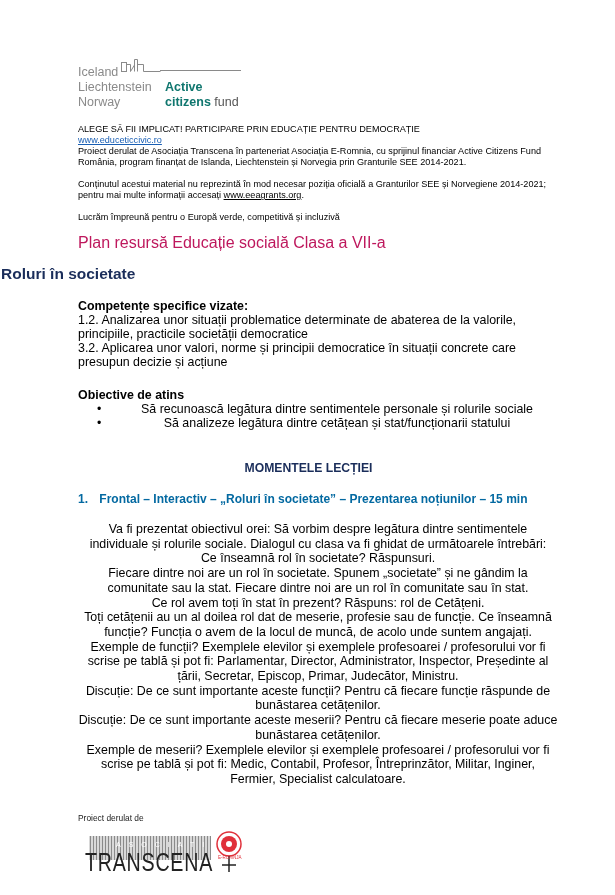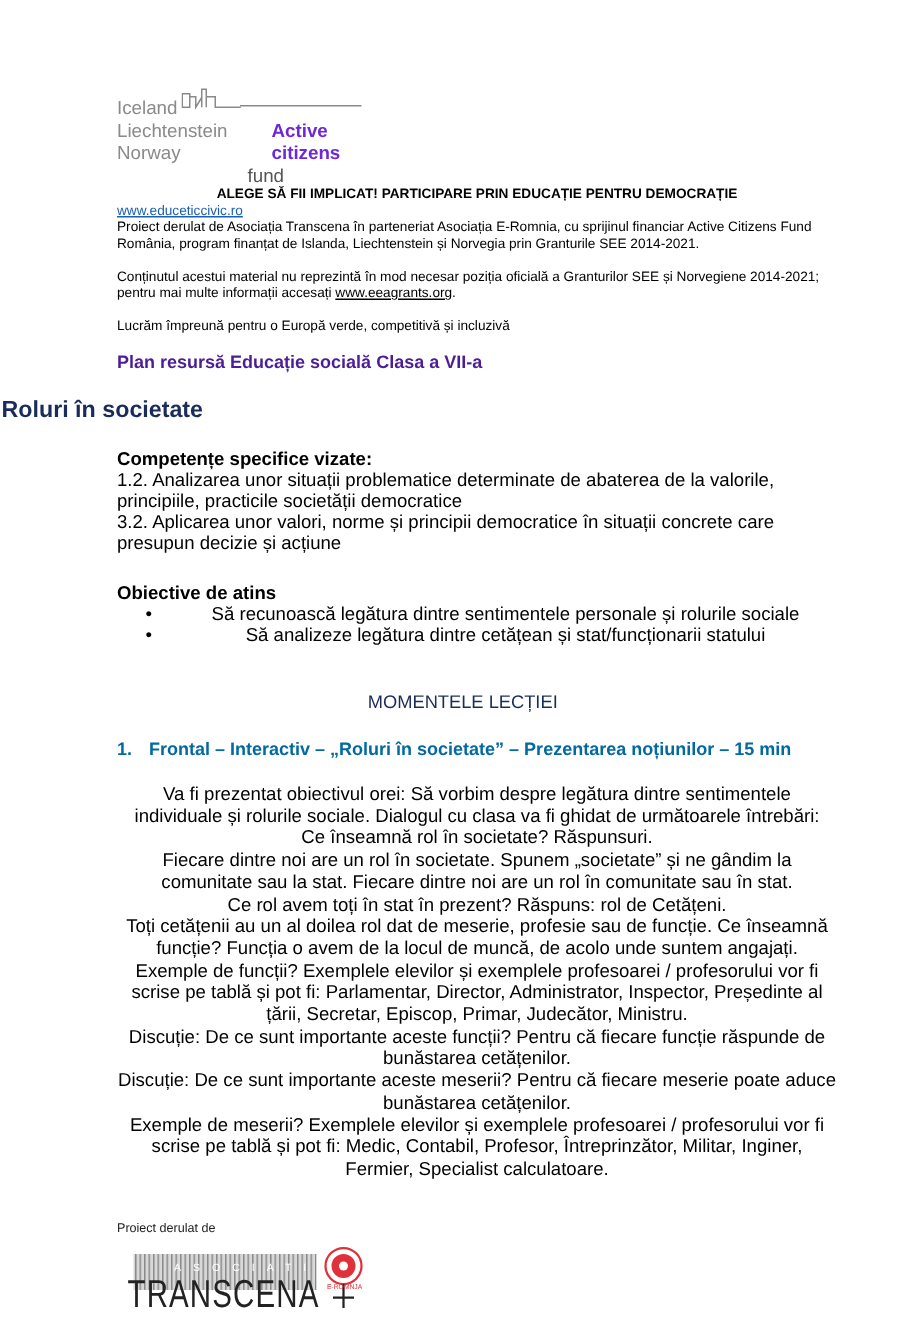--- a/index.html
+++ b/index.html
@@ -6,40 +6,40 @@
   body { width: 615px; height: 895px; position: relative; overflow: hidden;
          font-family: "Liberation Sans", sans-serif; color: #000; }
   .page { position: absolute; left: 1px; top: 0; width: 615px; height: 895px; border-radius: 11px; }
 
   
   .eea-logo { position: absolute; left: 77px; top: 56px; width: 165px; height: 52px; }
   .eea-countries { position: absolute; left: 0; top: 9px; font-size: 12.5px; line-height: 15px; color: #8a8a8a; }
   .eea-mark { position: absolute; left: 43px; top: 0; width: 40px; height: 17px; }
   .eea-line { position: absolute; left: 82px; top: 14px; width: 81px; height: 1px; background: #8a8a8a; }
   .eea-fund { position: absolute; left: 87px; top: 24px; font-size: 12.5px; line-height: 15px; color: #555; }
-  .eea-fund b { color: #6d28d9; margin-left: 16px; }
+  .eea-fund b { color: #0f766e; }
 
   .header-block { position: absolute; left: 77px; top: 124px; width: 480px; font-size: 9.1px; line-height: 11px; }
-  .header-title { font-weight: bold; text-align: center; }
+  .header-title { font-weight: normal; }
   .link { color: #1a5fb4; text-decoration: underline; }
   .gap { height: 11px; }
 
-  .plan-title { position: absolute; left: 77px; top: 234px; font-size: 12px; font-weight: bold; color: #4c1d95; }
+  .plan-title { position: absolute; left: 77px; top: 234px; font-size: 16px; font-weight: normal; color: #be185d; }
   .main-title { position: absolute; left: 0; width: 615px; top: 265px; 
                 font-size: 15.5px; font-weight: bold; color: #1a2d5a; }
 
   .section { position: absolute; left: 77px; width: 480px; font-size: 12.4px; line-height: 14px; }
   .section h3 { margin: 0; font-size: 12.4px; font-weight: bold; }
   .section p { margin: 0; }
   .bullets { margin: 0; padding: 0; list-style: none; text-align: center; }
   .bullets li { position: relative; padding-left: 38px; }
   .bullets li::before { content: "•"; position: absolute; left: 19px; }
 
   .moments { position: absolute; left: 0; width: 615px; top: 461px; text-align: center;
-             font-size: 12.2px; font-weight: normal; color: #1a2d5a; }
+             font-size: 12.2px; font-weight: bold; color: #1a2d5a; }
   .step-title { position: absolute; left: 77px; top: 492px; font-size: 12px; font-weight: bold; color: #0369a1; white-space: nowrap; }
   .step-title .num { display: inline-block; width: 18px; }
 
   .body-text { position: absolute; left: 77px; top: 522px; width: 480px; font-size: 12.4px; line-height: 14.7px; text-align: center; }
   .body-text p { margin: 0; }
 
   .footer-label { position: absolute; left: 77px; top: 813px; font-size: 8.4px; color: #222; }
   .transcena-logo { position: absolute; left: 80px; top: 826px; width: 165px; height: 55px; }
 </style>
 </head>

